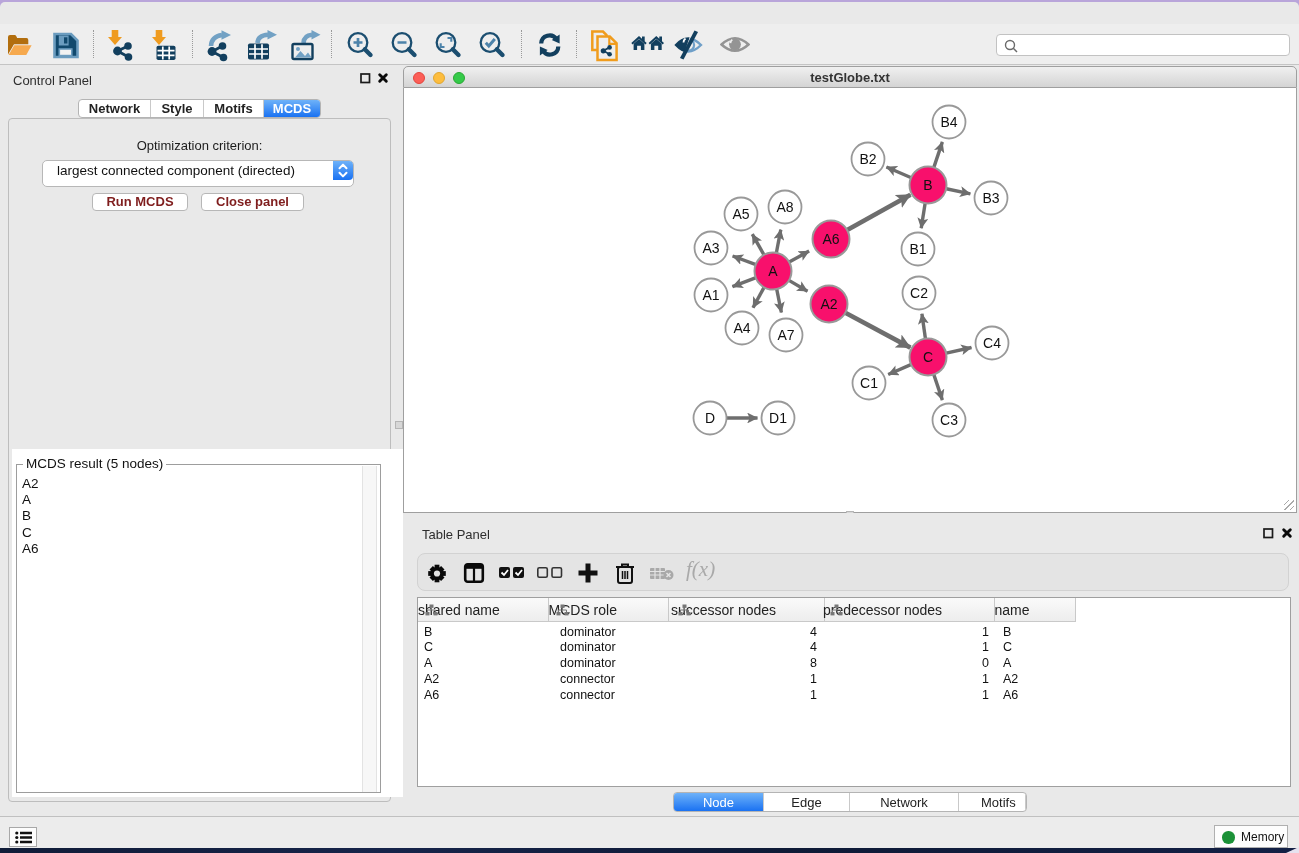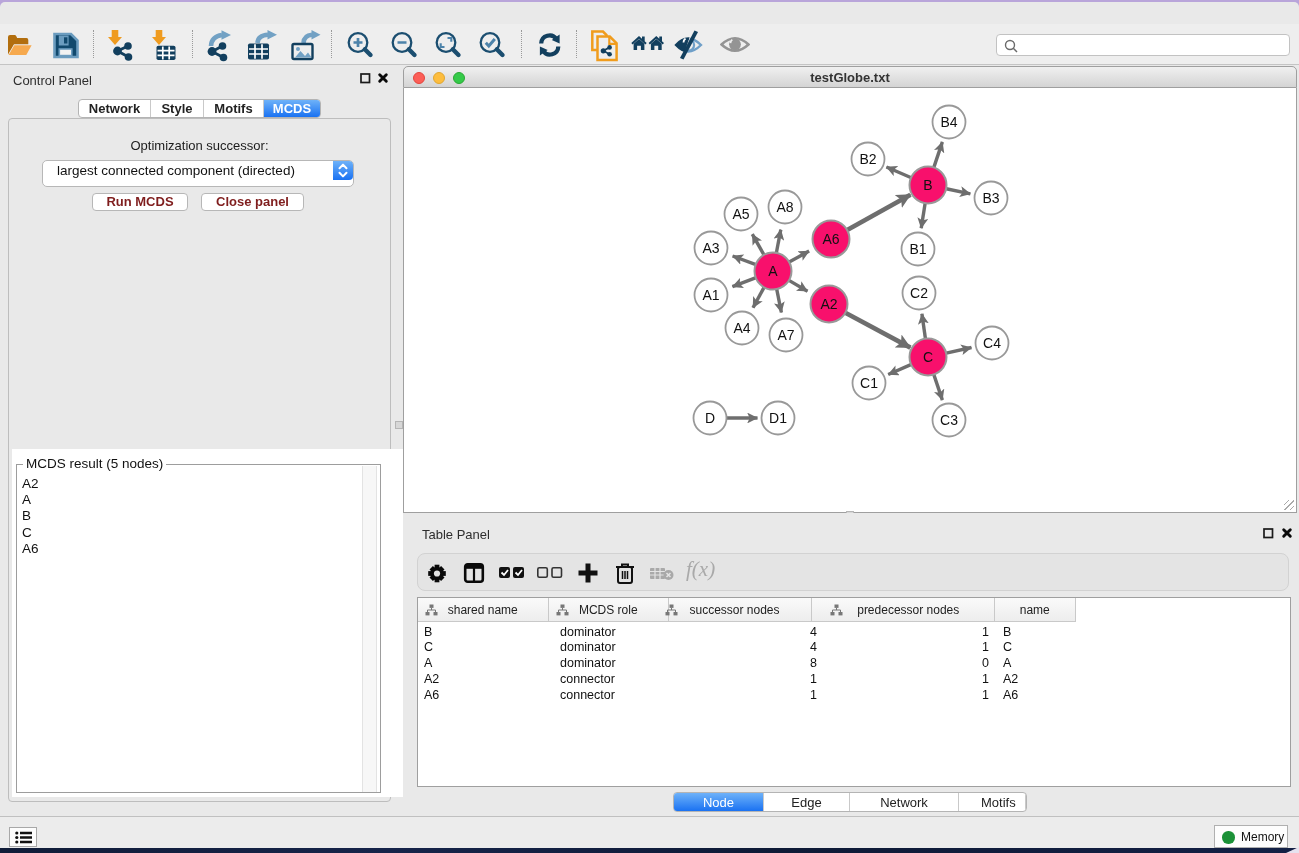--- a/index.html
+++ b/index.html
@@ -47,21 +47,21 @@
 #netcanvas { position:absolute; left:0; top:22px; width:894px; height:425px; background:#fff; border:1px solid #9f9f9f; border-top:none; }
 .rgrip { position:absolute; right:2px; bottom:2px; width:10px; height:10px; background:
   repeating-linear-gradient(135deg, transparent 0 3px, #aaa 3px 4px); }
 .divgrip { position:absolute; width:8px; height:8px; background:#d7d7d7; border:1px solid #b5b5b5; }
 
 #tpanel { position:absolute; left:403px; top:511px; width:896px; height:304px; background:#e9e9e9; }
 #tpanel .hdr { position:absolute; left:19px; top:14px; font-size:13px; color:#2e2e2e; }
 #ttoolbar { position:absolute; left:14px; top:40px; width:872px; height:38px; background:#e4e4e4; border:1px solid #d2d2d2; border-radius:8px; }
 #ttable { position:absolute; left:14px; top:84px; width:874px; height:190px; background:#fff; border:1px solid #9f9f9f; }
 #thead { position:absolute; left:0; top:0; width:658px; height:24px; background:linear-gradient(#fafafa,#ededed); border-bottom:1px solid #c9c9c9; }
-#thead .col { position:absolute; top:0; height:24px; border-right:1px solid #c9c9c9; font-size:12px; color:#222; text-align:center; line-height:24px; }
+#thead .col { position:absolute; top:0; height:24px; border-right:1px solid #c9c9c9; font-size:14px; color:#222; text-align:left; line-height:24px; }
 .colicon { position:absolute; left:7px; top:6px; }
 #tbody { position:absolute; left:0; top:0; width:100%; font-size:12.5px; color:#111; }
 .trow { position:absolute; height:16px; line-height:16px; }
 
 #btabs { position:absolute; left:270px; top:279px; height:20px; display:flex; border:1px solid #b4b4b4; border-radius:4px; background:#fff; overflow:hidden; }
 #btabs div { text-align:center; font-size:13px; color:#222; line-height:19px; border-right:1px solid #c9c9c9; padding:0 22px; }
 #btabs div.sel { background:linear-gradient(#6eb2f9,#1a72f2); color:#fff; }
 
 #statusbar { position:absolute; left:0; top:814px; width:1299px; height:34px; background:#ececec; border-top:1px solid #c0c0c0; }
 #listbtn { position:absolute; left:9px; top:10px; width:28px; height:20px; background:#fdfdfd; border:1px solid #a8a8a8; }
@@ -222,21 +222,21 @@
   <svg class="winbtns" style="left:377px" width="12" height="12" viewBox="0 0 12 12">
         <path d="M2.7 2.7 L9.3 9.3 M9.3 2.7 L2.7 9.3" stroke="#0a0a0a" stroke-width="2.9" stroke-linecap="round"></path>
       </svg>
   <div id="cpcontent"></div>
   <div id="tabs">
     <div style="width:72px">Network</div>
     <div style="width:53px">Style</div>
     <div style="width:60px">Motifs</div>
     <div style="width:56px" class="sel">MCDS</div>
   </div>
-  <div id="optlabel">Optimization successor:</div>
+  <div id="optlabel">Optimization criterion:</div>
   <div id="dropdown">
     <div class="txt">largest connected component (directed)</div>
     <div class="btn"><svg width="20" height="19" viewBox="0 0 20 19">
             <path d="M6.5 7.2 L10 3.6 L13.5 7.2 M6.5 11.8 L10 15.4 L13.5 11.8" stroke="#fff" stroke-width="2" fill="none" stroke-linecap="round" stroke-linejoin="round"></path>
           </svg></div>
   </div>
   <div class="pushbtn" id="runbtn">Run MCDS</div>
   <div class="pushbtn" id="closebtn">Close panel</div>
   <div id="whitebox">
     <div id="fieldset">
@@ -388,21 +388,21 @@
               <rect x="0.5" y="8" width="4" height="3.4" fill="#777"></rect>
               <rect x="8.5" y="8" width="4" height="3.4" fill="#777"></rect>
               <path d="M6.5 4 v2 M2.5 8 V6 h8 v2" stroke="#777" fill="none"></path>
             </svg>shared name</div>
 <div class="col" style="left:130.5px;width:120.5px"><svg class="colicon" width="13" height="12" viewBox="0 0 13 12">
               <rect x="4.5" y="0.5" width="4" height="3.4" fill="#777"></rect>
               <rect x="0.5" y="8" width="4" height="3.4" fill="#777"></rect>
               <rect x="8.5" y="8" width="4" height="3.4" fill="#777"></rect>
               <path d="M6.5 4 v2 M2.5 8 V6 h8 v2" stroke="#777" fill="none"></path>
             </svg>MCDS role</div>
-<div class="col" style="left:240px;width:154px"><svg class="colicon" width="13" height="12" viewBox="0 0 13 12">
+<div class="col" style="left:253px;width:154px"><svg class="colicon" width="13" height="12" viewBox="0 0 13 12">
               <rect x="4.5" y="0.5" width="4" height="3.4" fill="#777"></rect>
               <rect x="0.5" y="8" width="4" height="3.4" fill="#777"></rect>
               <rect x="8.5" y="8" width="4" height="3.4" fill="#777"></rect>
               <path d="M6.5 4 v2 M2.5 8 V6 h8 v2" stroke="#777" fill="none"></path>
             </svg>successor nodes</div>
 <div class="col" style="left:405px;width:171.5px"><svg class="colicon" width="13" height="12" viewBox="0 0 13 12">
               <rect x="4.5" y="0.5" width="4" height="3.4" fill="#777"></rect>
               <rect x="0.5" y="8" width="4" height="3.4" fill="#777"></rect>
               <rect x="8.5" y="8" width="4" height="3.4" fill="#777"></rect>
               <path d="M6.5 4 v2 M2.5 8 V6 h8 v2" stroke="#777" fill="none"></path>

